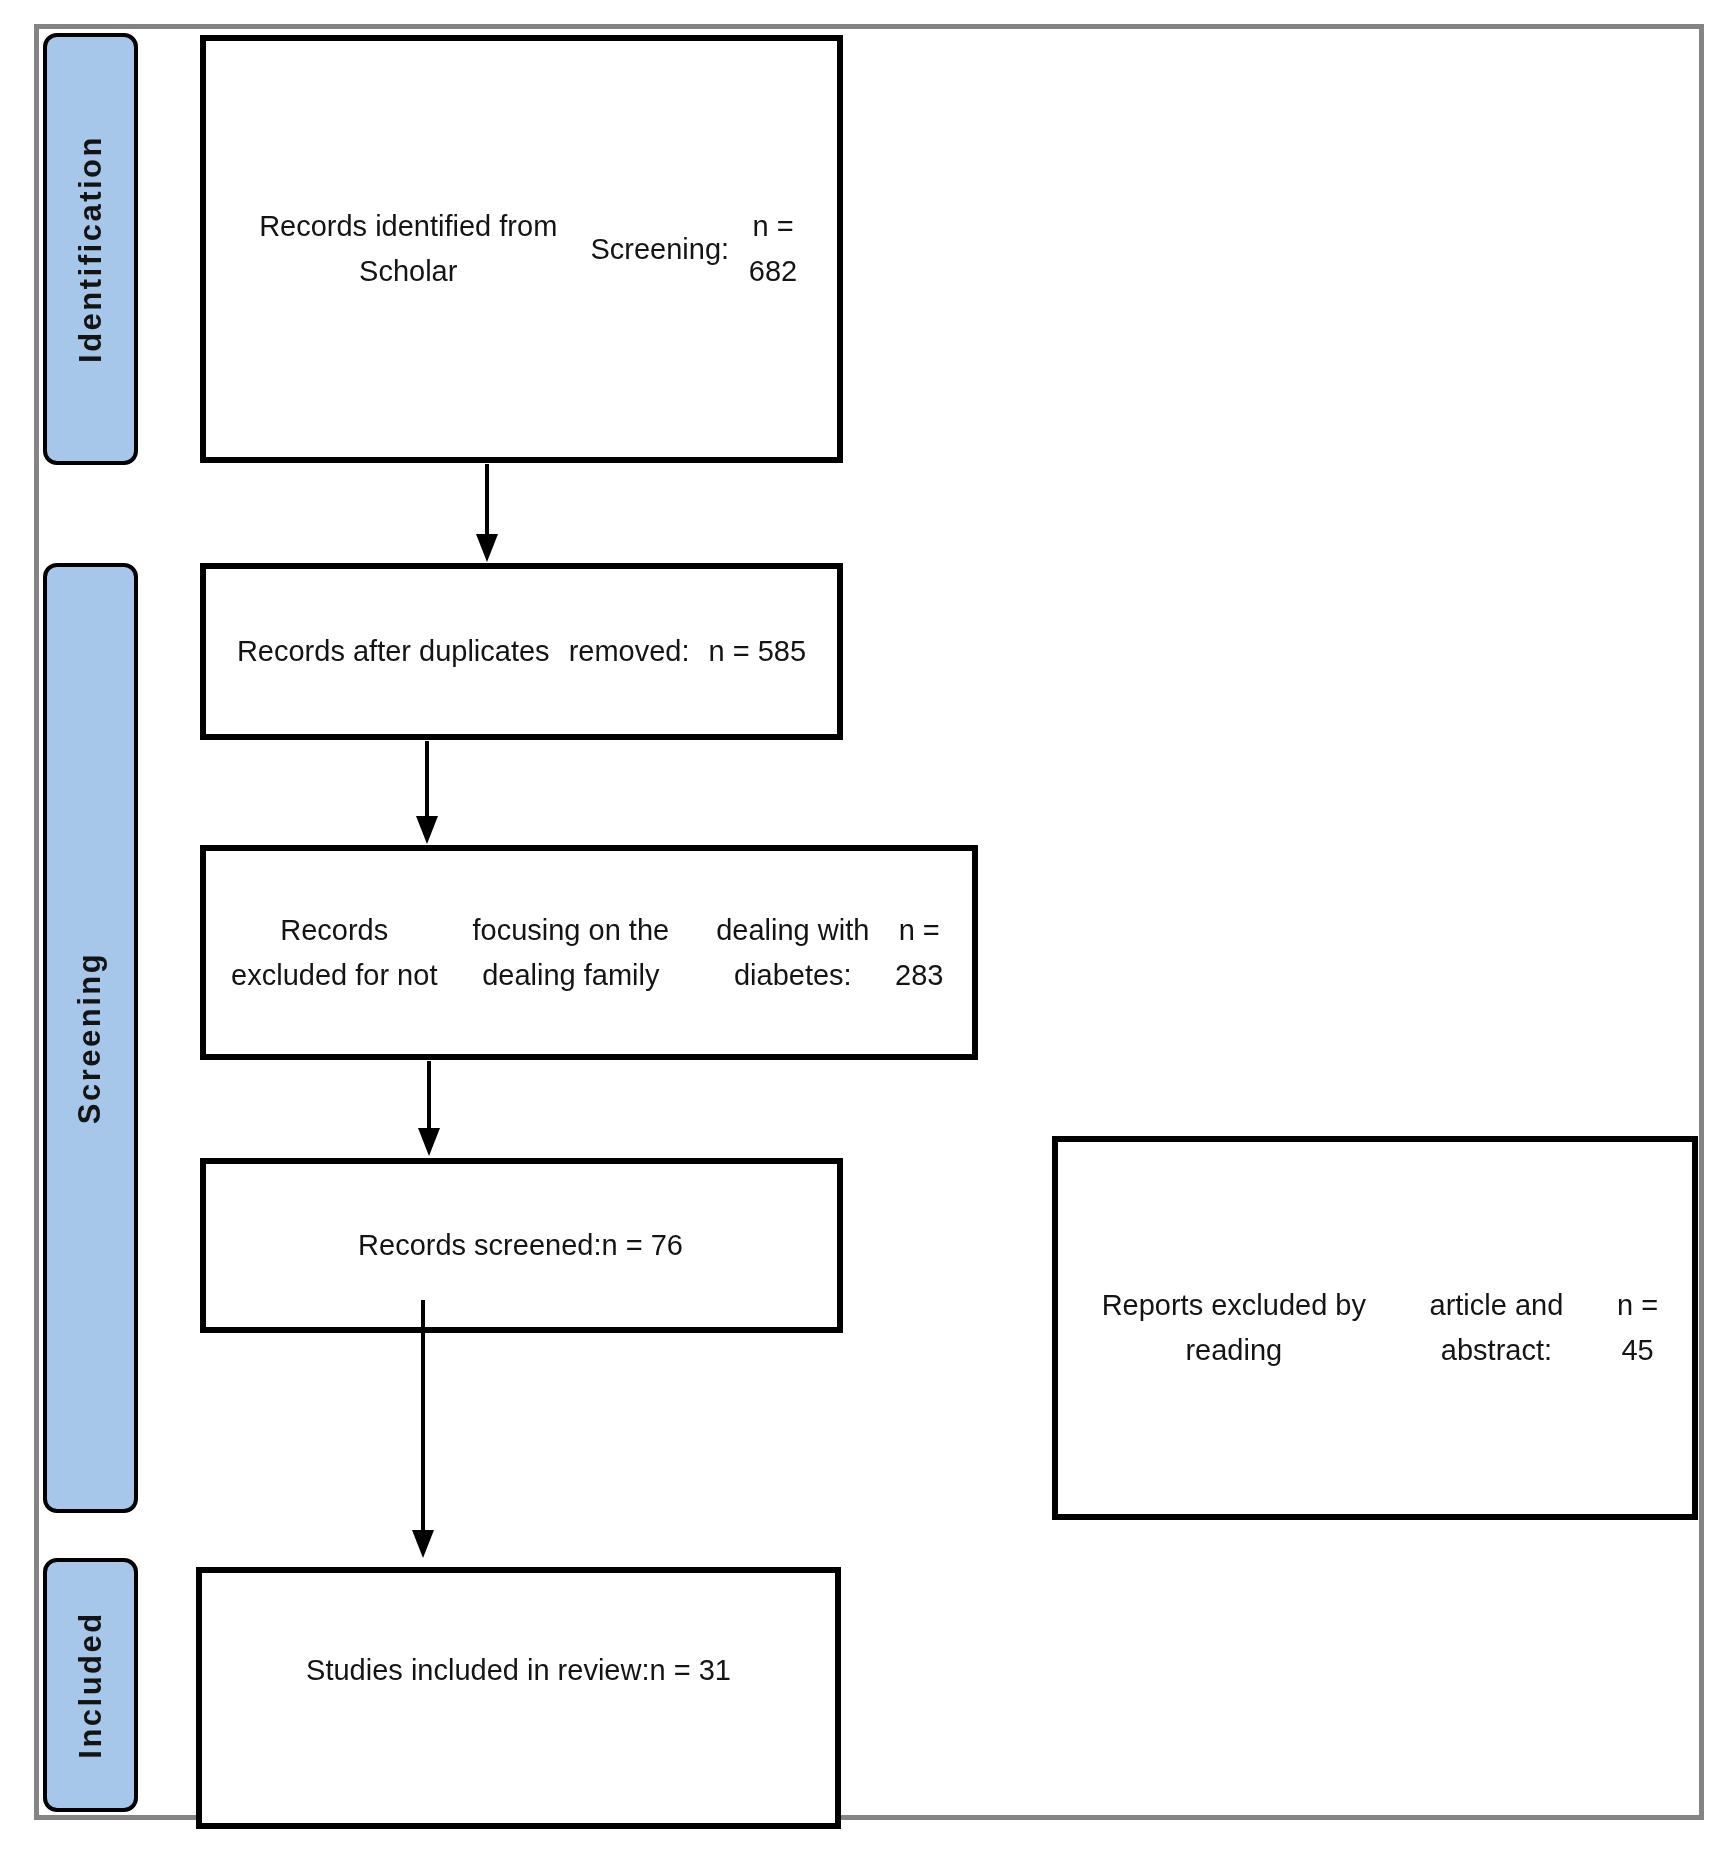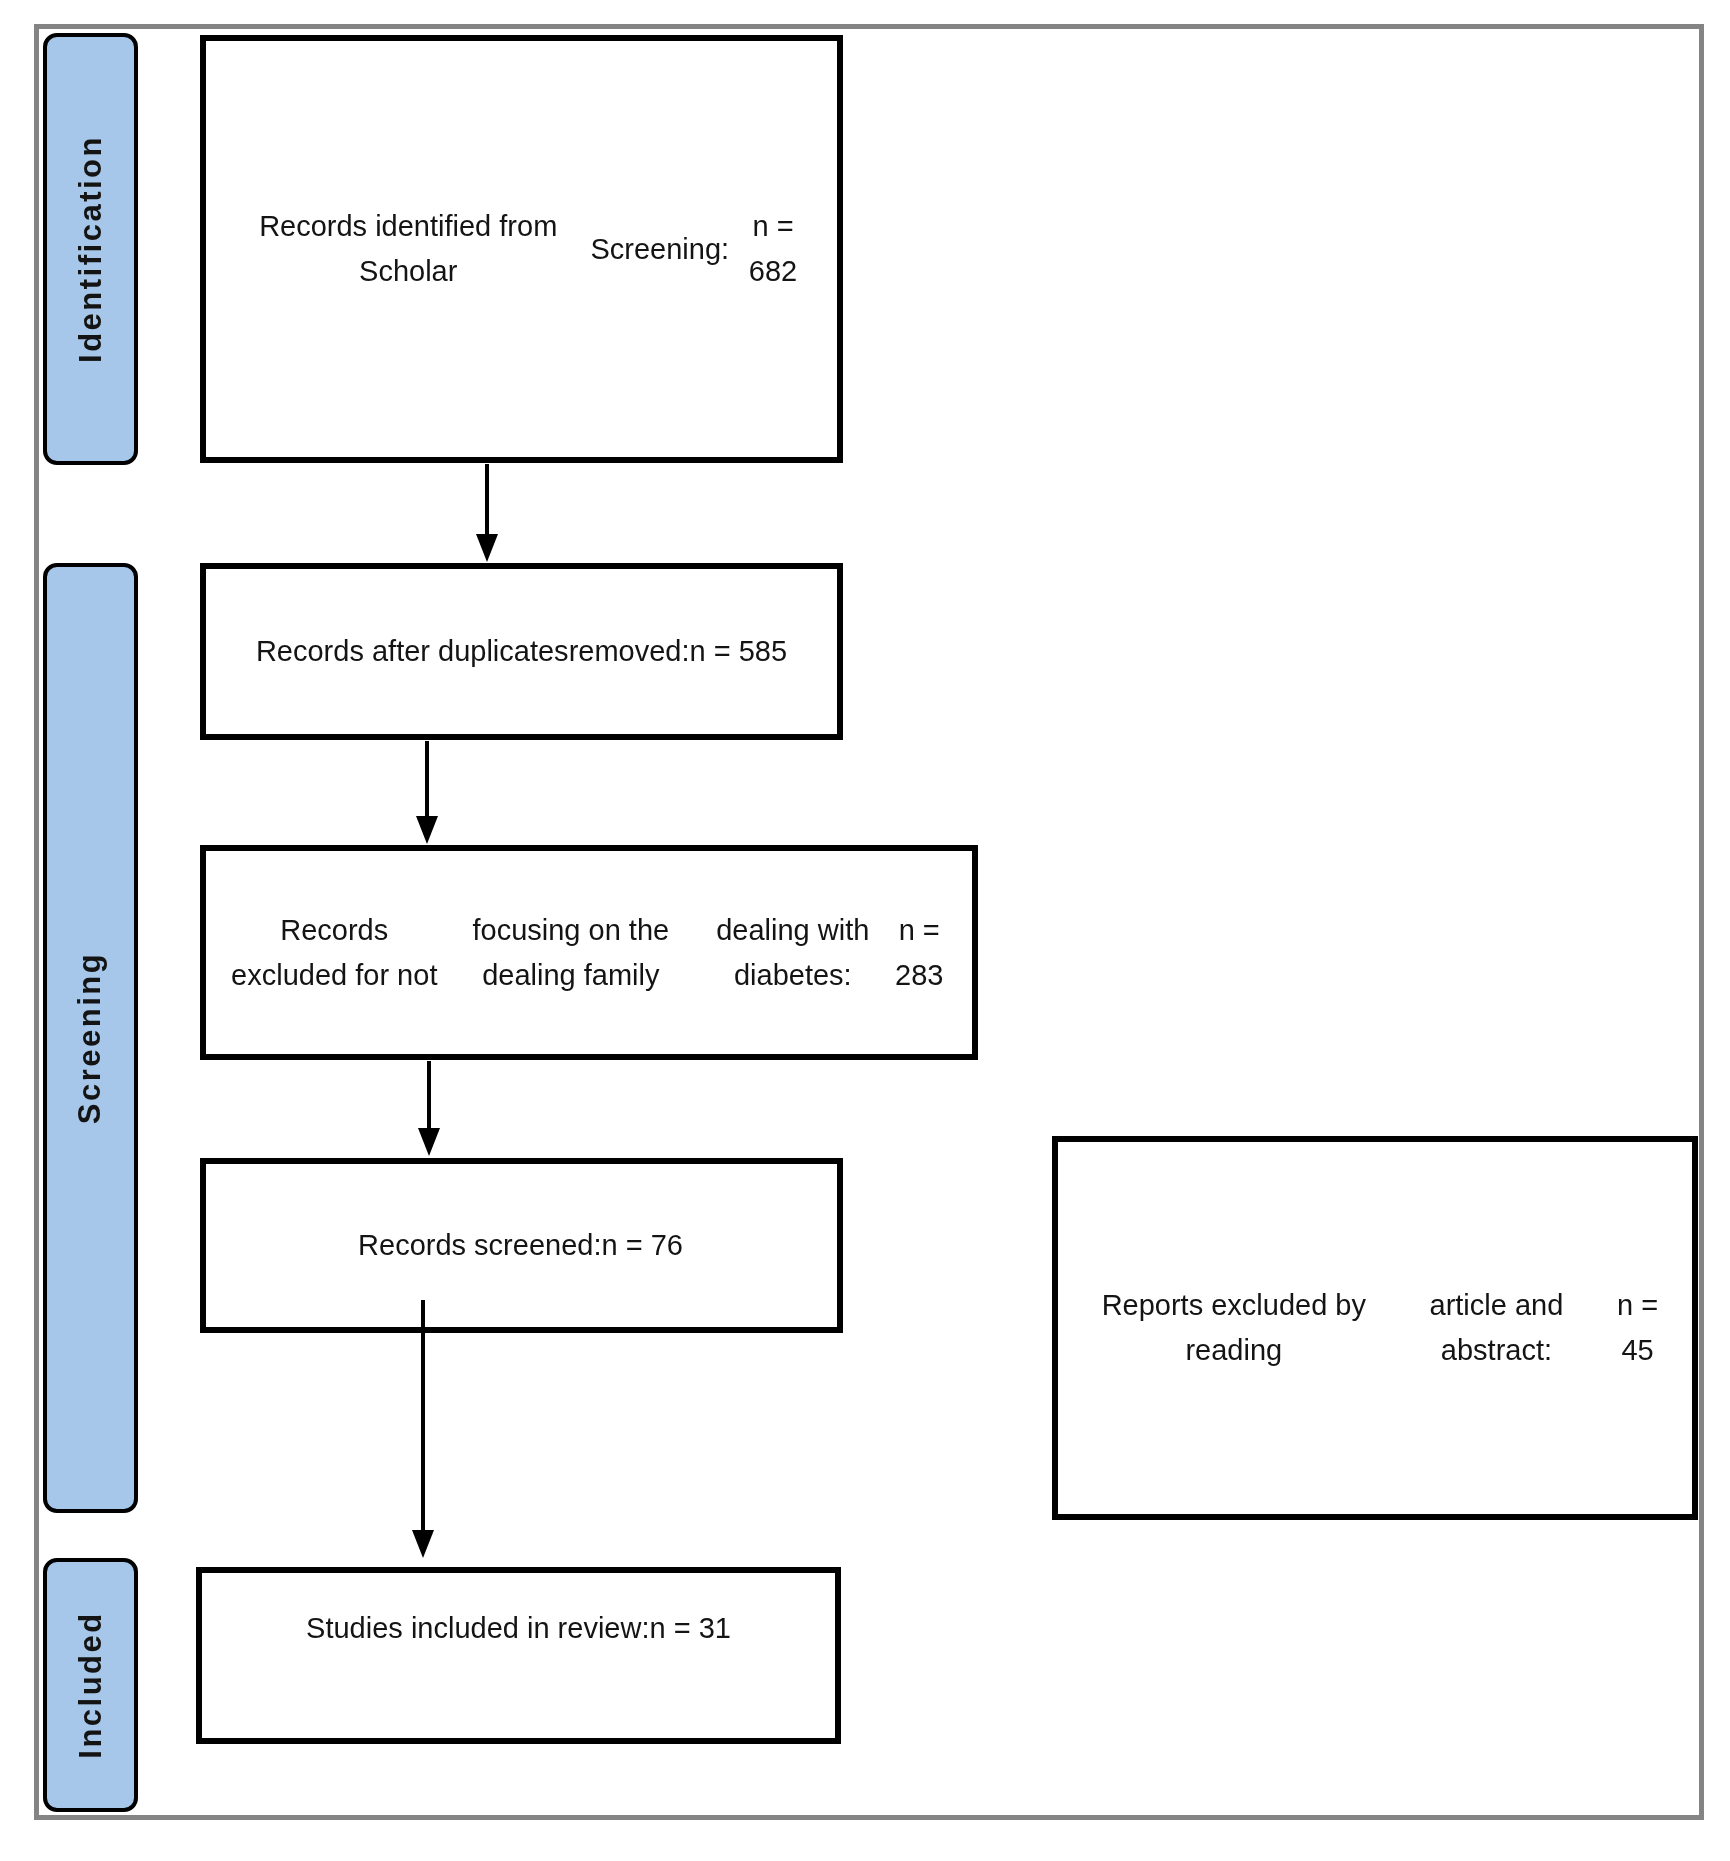--- a/index.html
+++ b/index.html
@@ -63,24 +63,24 @@
     display: flex;
     align-items: center;
     justify-content: center;
     text-align: center;
     font-size: 29px;
     line-height: 45px;
     color: var(--text);
     padding: 0 20px;
   }
   .box1 { left: 200px;  top: 35px;   width: 643px; height: 428px; }
-  .box2 { left: 200px;  top: 563px;  width: 643px; height: 177px; }
+  .box2 { left: 200px;  top: 563px;  width: 643px; height: 177px; gap: 19px; }
   .box3 { left: 200px;  top: 845px;  width: 778px; height: 215px; }
   .box4 { left: 200px;  top: 1158px; width: 643px; height: 175px; padding-left: 18px; }
-  .box5 { left: 196px;  top: 1567px; width: 645px; height: 177px; padding-bottom: 55px; }
+  .box5 { left: 196px;  top: 1567px; width: 645px; height: 262px; padding-bottom: 55px; }
   .boxR { left: 1052px; top: 1123px; width: 646px; height: 384px; margin-top: 13px; }
 
   .arrows {
     position: absolute;
     left: 0; top: 0;
     width: 1730px; height: 1861px;
     pointer-events: none;
   }
   .arrow-line { stroke: var(--arrow); stroke-width: 4; }
   .arrow-head { fill: var(--arrow); }

